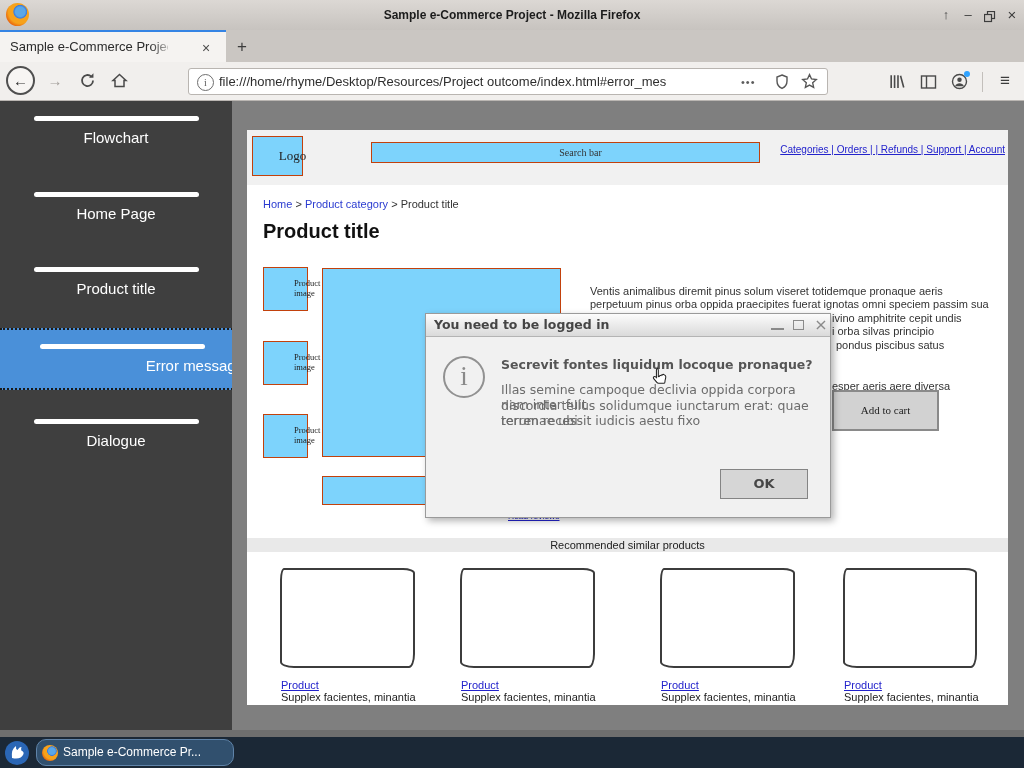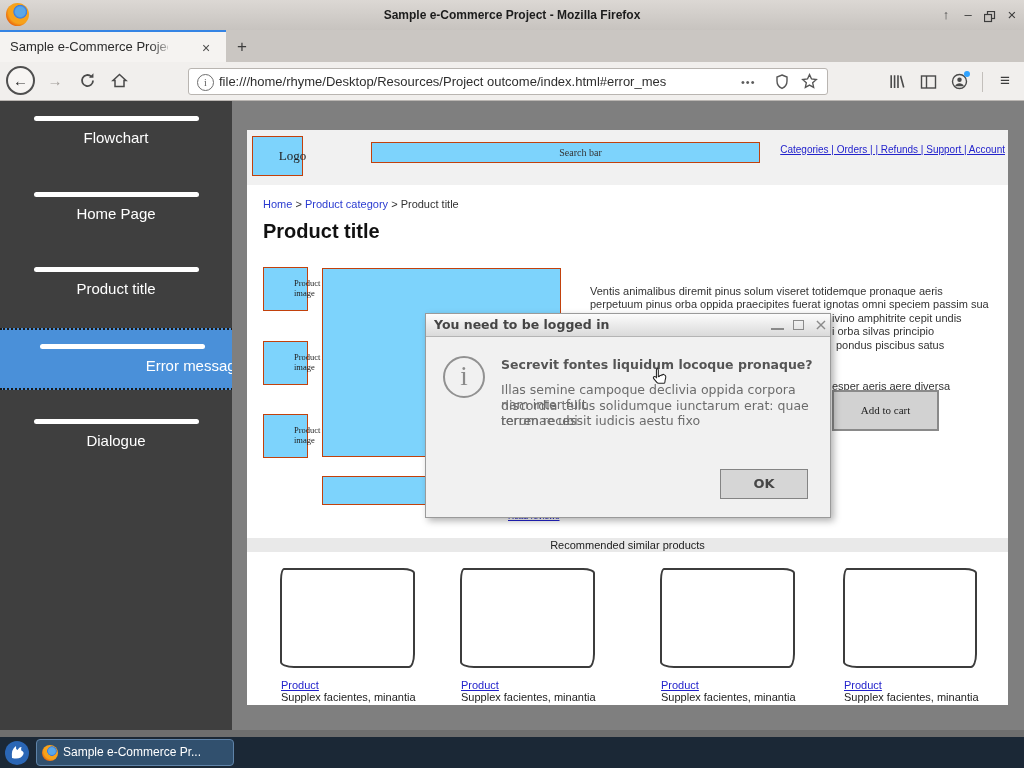--- a/index.html
+++ b/index.html
@@ -47,21 +47,21 @@
   .modal-title{left:8px;top:3px;font-size:12.5px;font-weight:bold;color:#454545;}
   .m-min{left:345px;top:14px;width:13px;height:2px;background:#8a8a8a;}
   .m-max{left:367px;top:6px;width:11px;height:10px;border:1.6px solid #8a8a8a;box-sizing:border-box;}
   .m-close{left:386px;top:2px;width:18px;height:18px;line-height:18px;text-align:center;font-size:16px;color:#8a8a8a;}
   .info-circle{left:17px;top:42px;width:42px;height:42px;border:2px solid #919191;border-radius:50%;box-sizing:border-box;text-align:center;line-height:37px;font-family:"Liberation Serif",serif;font-size:27px;color:#8a8a8a;}
   .m-question{left:75px;top:43px;font-size:12.5px;font-weight:bold;color:#555;}
   .m-body{left:75px;width:320px;font-size:12.5px;color:#6c6c6c;}
   .ok-btn{left:294px;top:155px;width:88px;height:30px;background:#d6d6d6;border:1px solid #848484;box-sizing:border-box;text-align:center;line-height:28px;font-size:13px;font-weight:bold;color:#474747;}
   
   .taskbar{left:0;top:737px;width:1024px;height:31px;background:#1b2836;}
-  .task1{left:36px;top:2px;width:198px;height:27px;background:#31506e;border:1px solid #5f83a8;border-radius:4px;box-sizing:border-box;}
+  .task1{left:36px;top:2px;width:198px;height:27px;background:#31506e;border:1px solid #5f83a8;border-radius:10px;box-sizing:border-box;}
   .task-label{font-size:12px;color:#fff;line-height:25px;white-space:nowrap;overflow:hidden;}
   .ff-ball{border-radius:50%;background:radial-gradient(circle at 62% 38%, #5aa7e8 0 24%, #3d7bd9 32%, #f7a21b 36% 58%, #e8630c 76%, #c93d14 100%);}
   .whisker{left:5px;top:741px;width:24px;height:24px;border-radius:50%;background:#2a66b5;}
 </style>
 </head>
 <body>
 
 <div id="screen">
 
   <div class="abs titlebar">

